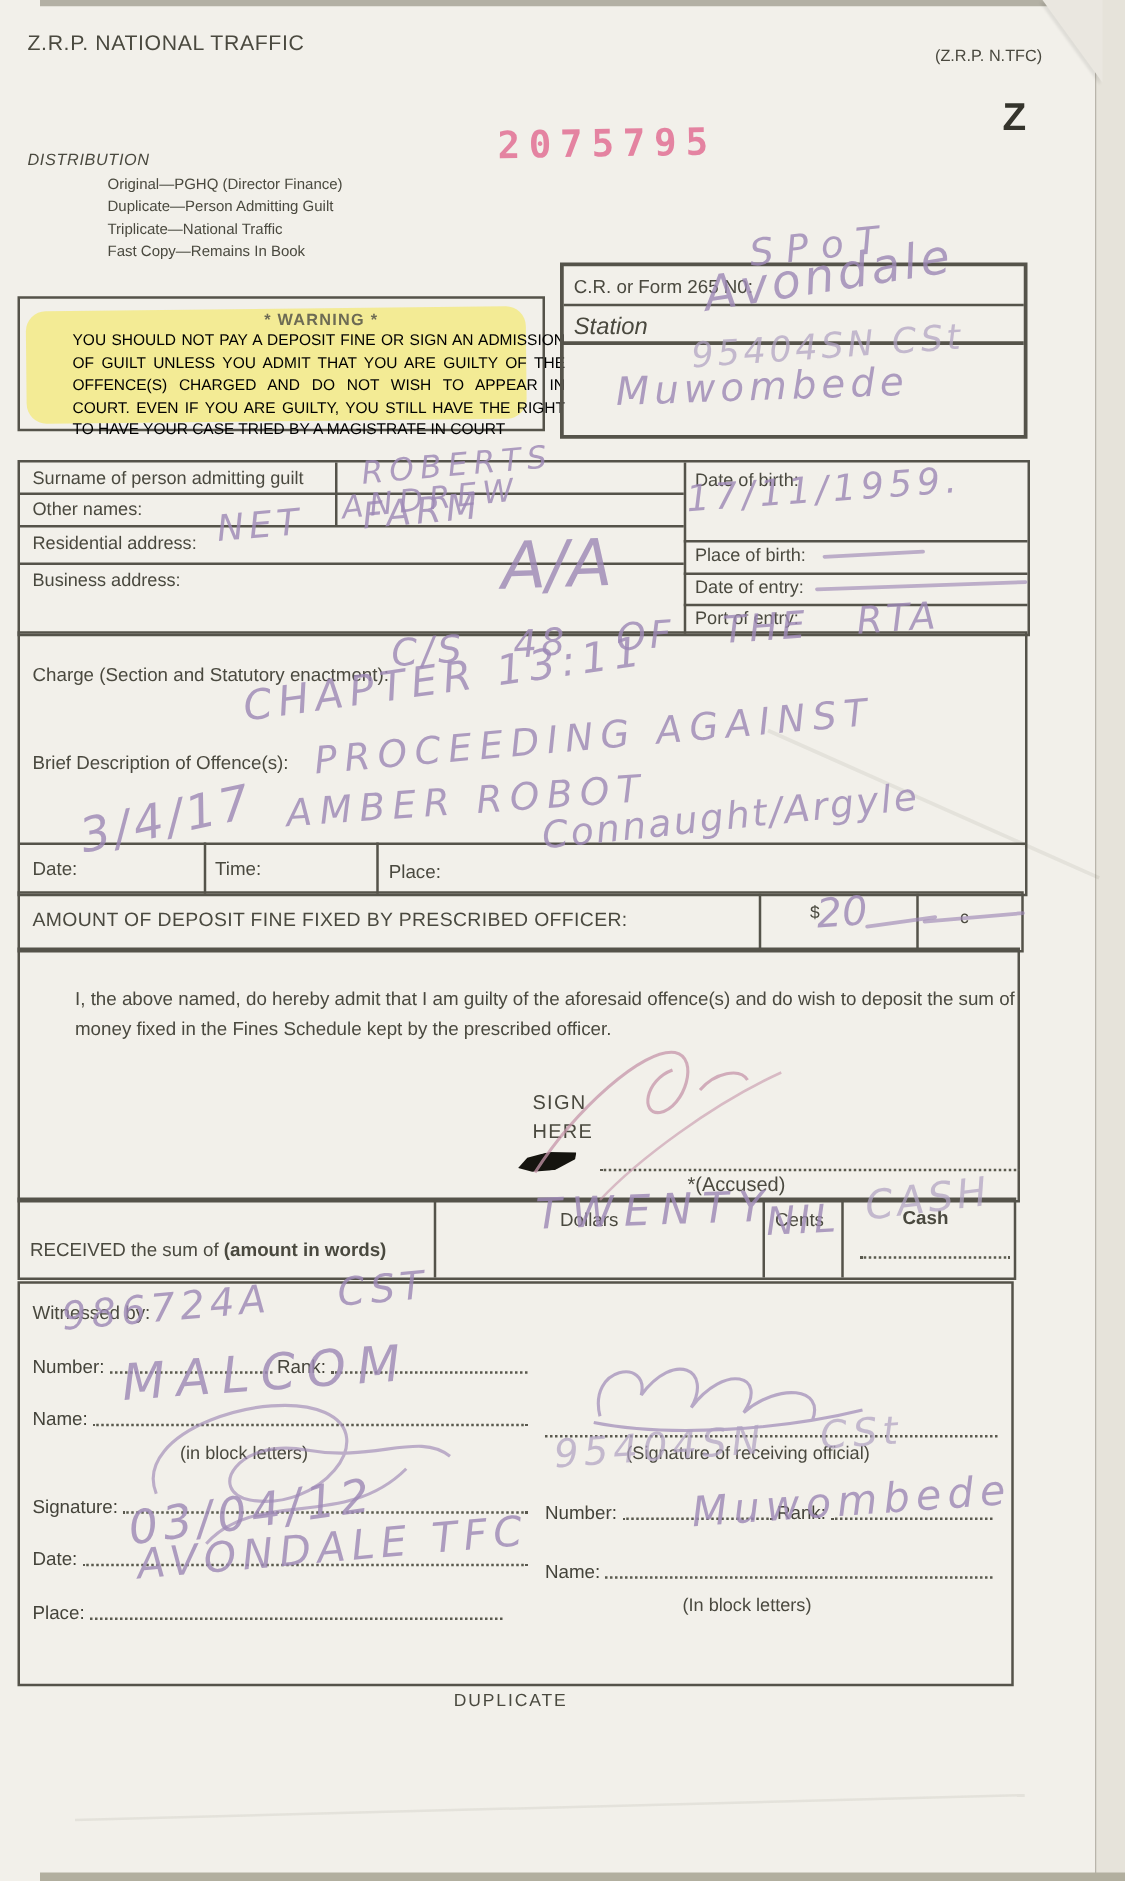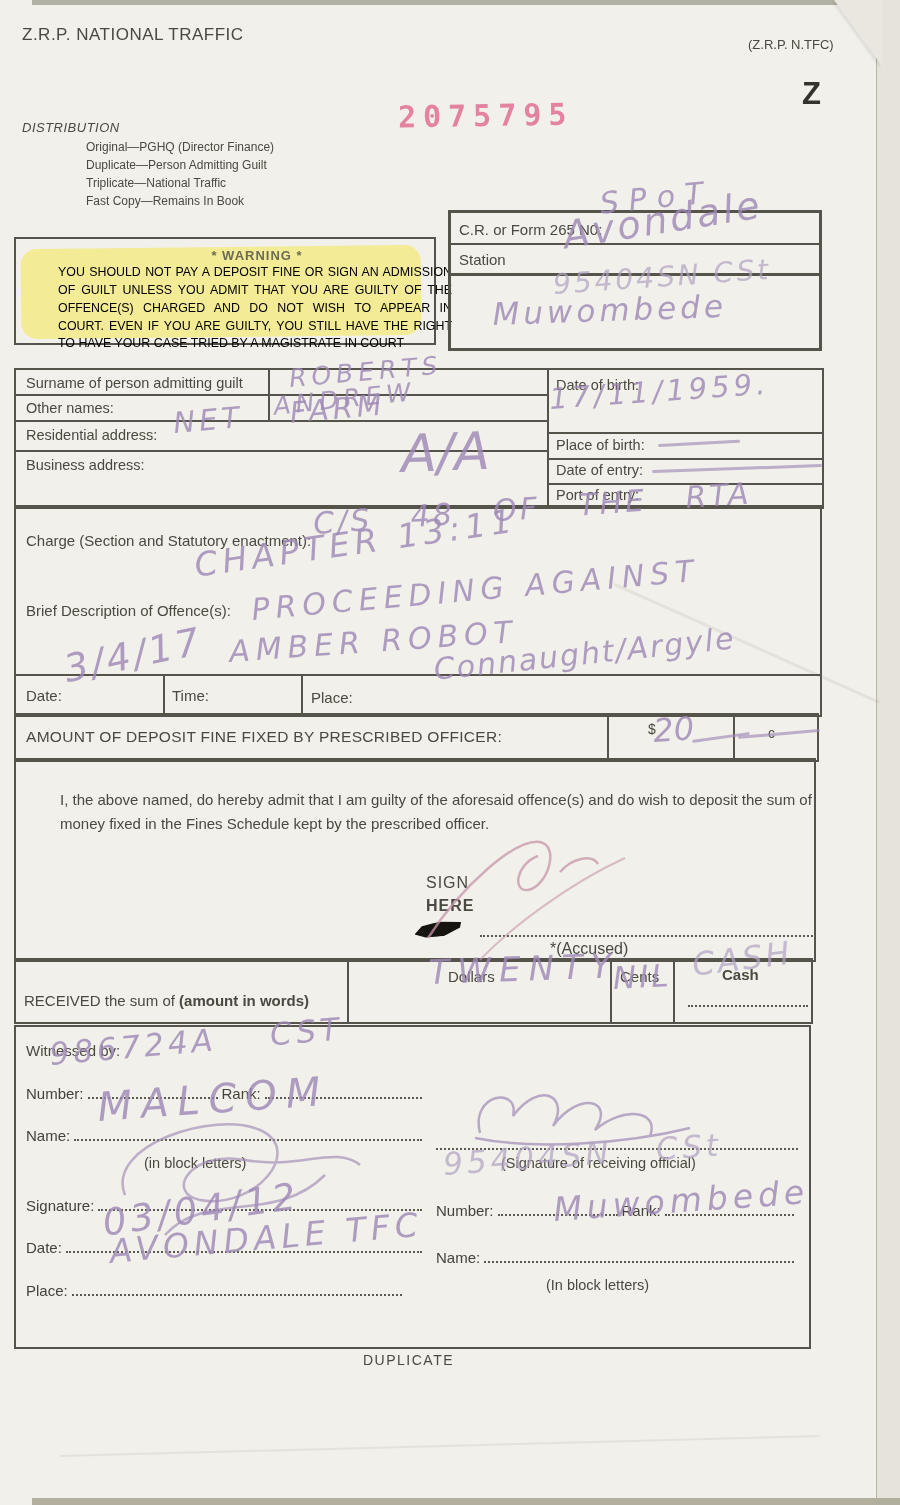--- a/index.html
+++ b/index.html
@@ -53,21 +53,21 @@
 
   <div class="box" style="left:14px;top:237px;width:418px;height:104px;">
     <div class="warn-hl" style="left:5px;top:8px;width:400px;height:90px;"></div>
     <div class="abs" style="left:0;top:9px;width:100%;text-align:center;font-size:13px;font-weight:bold;color:#6d6b54;letter-spacing:1px;">* WARNING *</div>
     <div class="abs" style="left:10px;top:25px;width:394px;font-size:12.4px;line-height:1.44;color:#000000;text-align:justify;">YOU SHOULD NOT PAY A DEPOSIT FINE OR SIGN AN ADMISSION OF GUILT UNLESS YOU ADMIT THAT YOU ARE GUILTY OF THE OFFENCE(S) CHARGED AND DO NOT WISH TO APPEAR IN COURT. EVEN IF YOU ARE GUILTY, YOU STILL HAVE THE RIGHT TO HAVE YOUR CASE TRIED BY A MAGISTRATE IN COURT</div>
   </div>
 
   <div class="box" style="left:448px;top:210px;width:368px;height:135px;border-width:3px;">
     <div class="lbl" style="left:8px;top:8px;font-size:15px;">C.R. or Form 265 N0:</div>
     <div class="hline" style="left:0;top:30px;width:100%;height:1.5px;"></div>
-    <div class="lbl" style="left:8px;top:38px;font-size:15px;">Station</div>
+    <div class="lbl" style="left:8px;top:38px;font-size:19px;font-style:italic;">Station</div>
     <div class="hline" style="left:0;top:60px;width:100%;height:3px;"></div>
   </div>
 
   <div class="box" style="left:14px;top:368px;width:806px;height:137px;border-width:2.5px;">
     <div class="hline" style="left:0;top:24px;width:531px;height:1.5px;"></div>
     <div class="hline" style="left:0;top:50px;width:531px;height:1.5px;"></div>
     <div class="hline" style="left:0;top:80px;width:531px;height:1.5px;"></div>
     <div class="vline" style="left:252px;top:0;height:50px;width:1.5px;"></div>
     <div class="vline" style="left:531px;top:0;height:100%;"></div>
     <div class="hline" style="left:531px;top:62px;width:275px;height:1.5px;"></div>
@@ -98,21 +98,21 @@
     <div class="lbl" style="left:10px;top:13px;font-size:15.5px;letter-spacing:0.3px;">AMOUNT OF DEPOSIT FINE FIXED BY PRESCRIBED OFFICER:</div>
     <div class="vline" style="left:591px;top:0;height:100%;"></div>
     <div class="vline" style="left:717px;top:0;height:100%;"></div>
     <div class="lbl" style="left:632px;top:6px;font-size:14px;">$</div>
     <div class="lbl" style="left:752px;top:10px;font-size:14px;">c</div>
   </div>
 
   <div class="box" style="left:14px;top:758px;width:798px;height:200px;border-width:2.5px;">
     <div class="abs" style="left:12px;top:28px;width:776px;font-size:15px;line-height:1.6;color:#4a493f;">I, the above named, do hereby admit that I am guilty of the aforesaid offence(s) and do wish to deposit the sum of money fixed in the Fines Schedule kept by the prescribed officer.</div>
     <div class="lbl" style="left:410px;top:114px;font-size:16px;letter-spacing:1px;">SIGN</div>
-    <div class="lbl" style="left:410px;top:137px;font-size:16px;letter-spacing:1px;font-weight:bold;">HERE</div>
+    <div class="lbl" style="left:410px;top:137px;font-size:16px;letter-spacing:1px;">HERE</div>
     <div class="arrowblob" style="left:398px;top:162px;width:48px;height:15px;"></div>
     <div class="dotsw" style="left:464px;top:174px;width:336px;"></div>
     <div class="lbl" style="left:534px;top:180px;font-size:16px;">*(Accused)</div>
   </div>
 
   <div class="box" style="left:14px;top:958px;width:795px;height:62px;border-width:2.5px;">
     <div class="vline" style="left:331px;top:0;height:100%;"></div>
     <div class="vline" style="left:594px;top:0;height:100%;"></div>
     <div class="vline" style="left:657px;top:0;height:100%;"></div>
     <div class="lbl" style="left:8px;top:32px;font-size:15px;">

